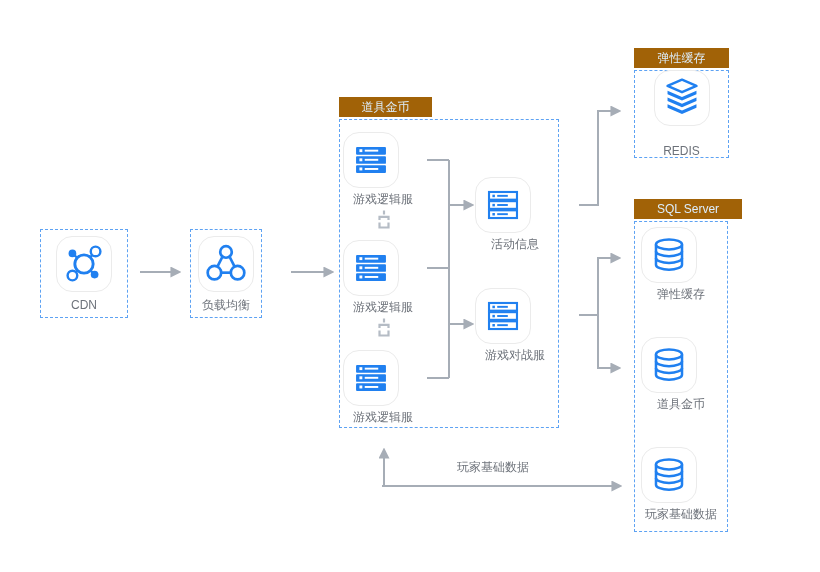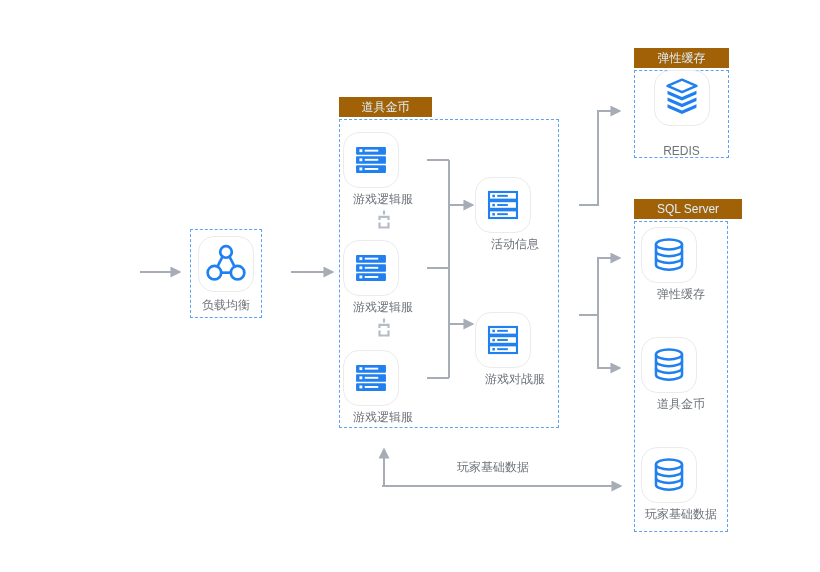--- a/index.html
+++ b/index.html
@@ -138,20 +138,28 @@
     <path class="conn" d="M449,324 H464" marker-end="url(#ah)"></path>
 
     <path class="conn conn-sq" d="M580,205 H598 V111 H611" marker-end="url(#ah)"></path>
     <path class="conn conn-sq" d="M580,315 H598 V258 H611" marker-end="url(#ah)"></path>
     <path class="conn conn-sq" d="M598,315 V368 H611" marker-end="url(#ah)"></path>
 
     <path class="conn conn-sq" d="M383,486 H612" marker-end="url(#ah)"></path>
     <path class="conn conn-sq" d="M384,485 V458" marker-end="url(#ah)"></path>
   </svg>
 
+  <div class="dash-node" style="left:40px; top:229px; width:88px; height:89px;">
+    <div class="squircle">
+      <svg width="56" height="56">
+          <use href="#sym-cdn"></use>
+        </svg>
+    </div>
+    <div class="node-label">CDN</div>
+  </div>
 
   <div class="dash-node" style="left:190px; top:229px; width:72px; height:89px;">
     <div class="squircle">
       <svg width="56" height="56">
           <use href="#sym-lb"></use>
         </svg>
     </div>
     <div class="node-label">负载均衡</div>
   </div>
 
@@ -195,21 +203,21 @@
 
   <div class="inner-node" style="left:475px; top:177px;">
     <div class="squircle">
       <svg width="56" height="56">
           <use href="#sym-server-outline"></use>
         </svg>
     </div>
     <div class="node-label">活动信息</div>
   </div>
 
-  <div class="inner-node" style="left:475px; top:312px;">
+  <div class="inner-node" style="left:475px; top:288px;">
     <div class="squircle">
       <svg width="56" height="56">
           <use href="#sym-server-outline"></use>
         </svg>
     </div>
     <div class="node-label">游戏对战服</div>
   </div>
 
   <div class="group-tag" style="left:634px; top:48px; width:95px;">弹性缓存</div>
   <div class="dash-node" style="left:634px; top:70px; width:95px; height:88px; gap:18px;">

